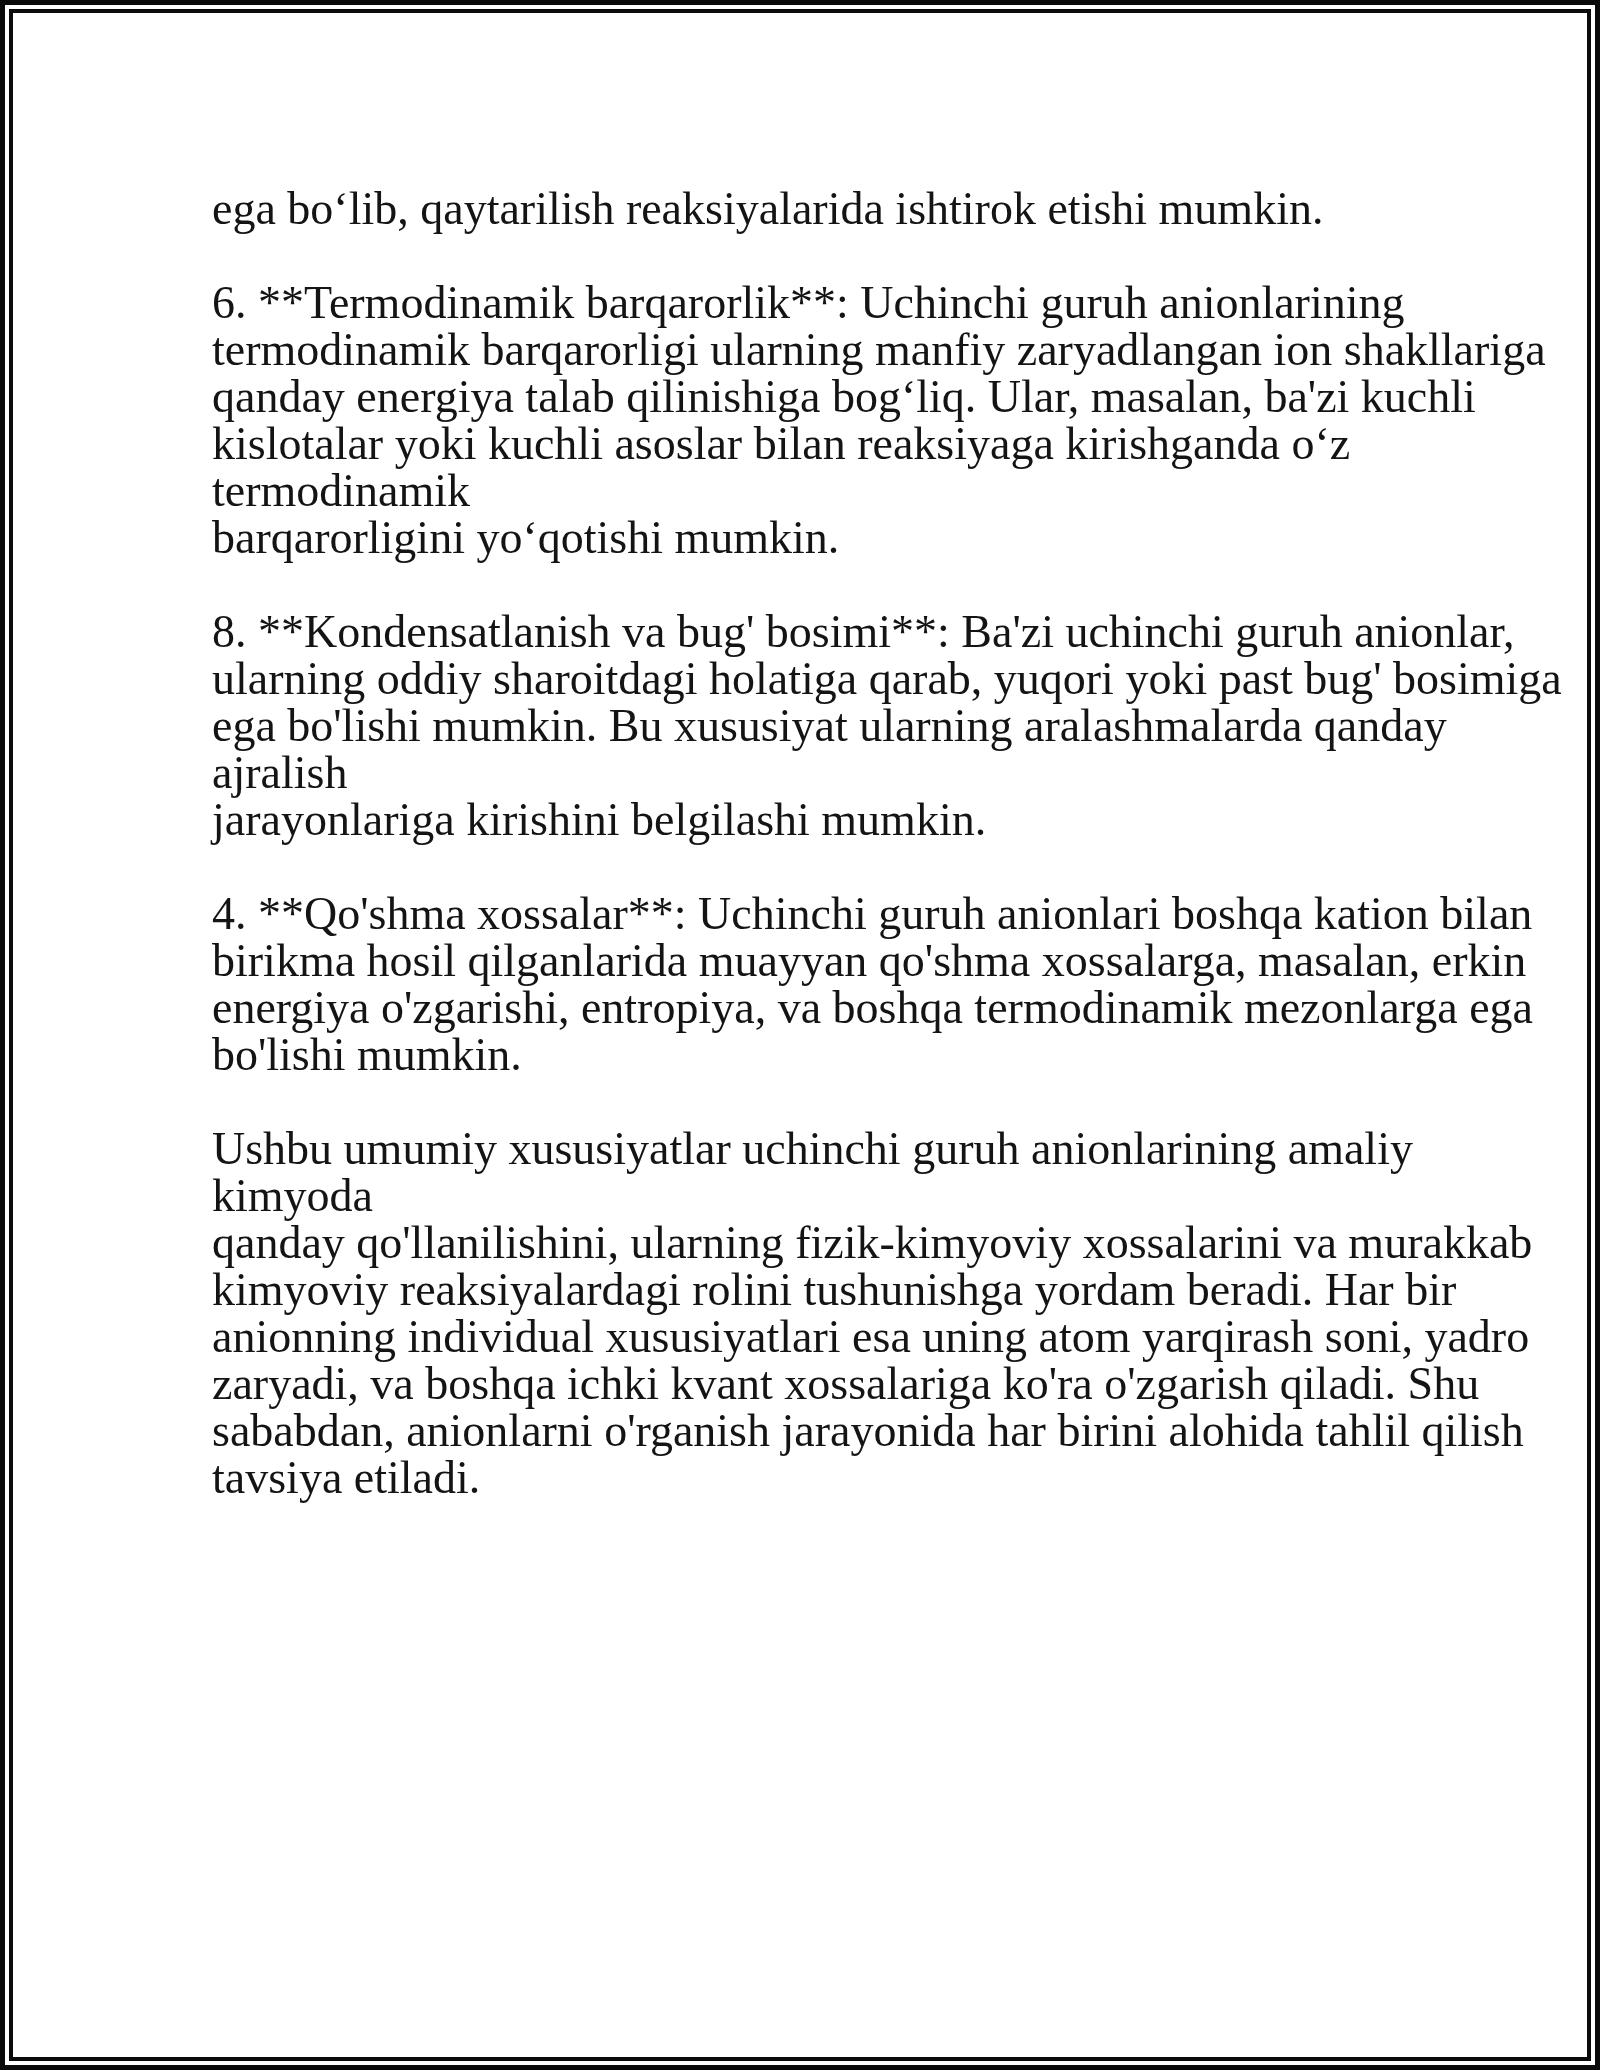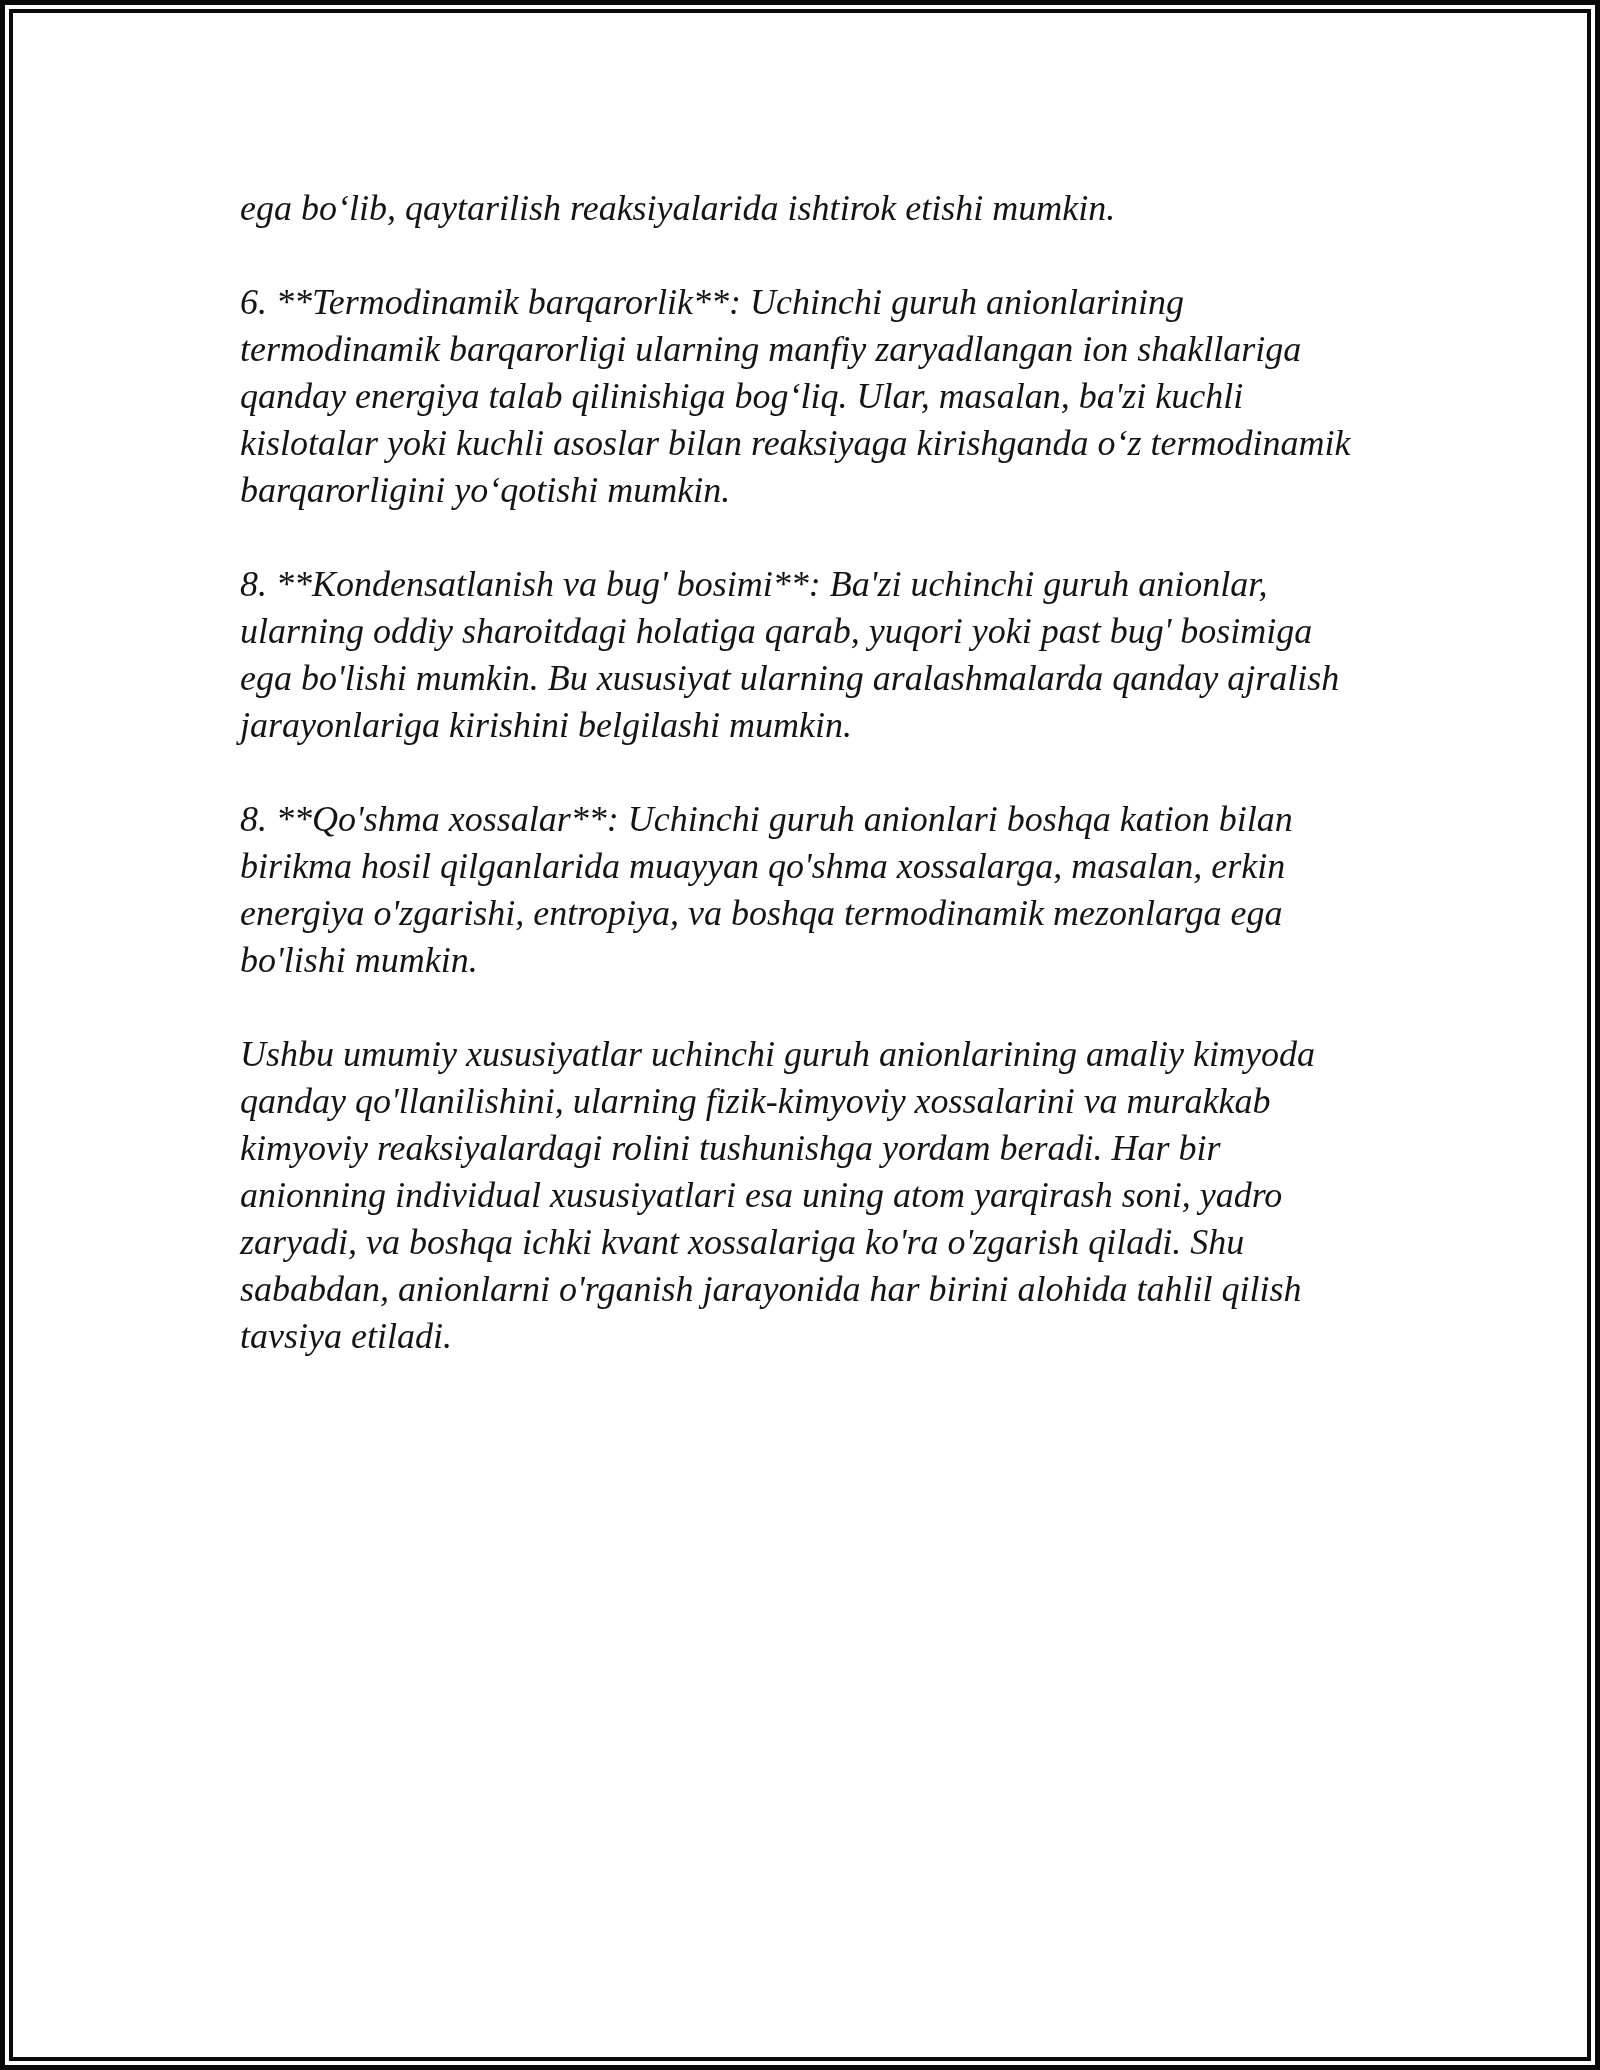--- a/index.html
+++ b/index.html
@@ -23,28 +23,27 @@
   }
   .frame-inner {
     position: absolute;
     inset: 9px;
     border: 4px solid #0a0a0a;
     box-sizing: border-box;
     pointer-events: none;
   }
   .text-block {
     position: absolute;
-    left: 240px;
+    left: 212px;
     top: 185px;
     width: 1350px;
     color: #141414;
-    font-size: 36px;
+    font-size: 46px;
     line-height: 47px;
     letter-spacing: 0px;
-    font-style: italic;
   }
   .para {
     margin: 0 0 47px 0;
     white-space: pre-line;
   }
 </style>
 </head>
 <body>
 
 <div class="frame-outer"></div>
@@ -54,21 +53,21 @@
   <p class="para">ega bo‘lib, qaytarilish reaksiyalarida ishtirok etishi mumkin.</p>
   <p class="para">6. **Termodinamik barqarorlik**: Uchinchi guruh anionlarining
 termodinamik barqarorligi ularning manfiy zaryadlangan ion shakllariga
 qanday energiya talab qilinishiga bog‘liq. Ular, masalan, ba'zi kuchli
 kislotalar yoki kuchli asoslar bilan reaksiyaga kirishganda o‘z termodinamik
 barqarorligini yo‘qotishi mumkin.</p>
   <p class="para">8. **Kondensatlanish va bug' bosimi**: Ba'zi uchinchi guruh anionlar,
 ularning oddiy sharoitdagi holatiga qarab, yuqori yoki past bug' bosimiga
 ega bo'lishi mumkin. Bu xususiyat ularning aralashmalarda qanday ajralish
 jarayonlariga kirishini belgilashi mumkin.</p>
-  <p class="para">8. **Qo'shma xossalar**: Uchinchi guruh anionlari boshqa kation bilan
+  <p class="para">4. **Qo'shma xossalar**: Uchinchi guruh anionlari boshqa kation bilan
 birikma hosil qilganlarida muayyan qo'shma xossalarga, masalan, erkin
 energiya o'zgarishi, entropiya, va boshqa termodinamik mezonlarga ega
 bo'lishi mumkin.</p>
   <p class="para">Ushbu umumiy xususiyatlar uchinchi guruh anionlarining amaliy kimyoda
 qanday qo'llanilishini, ularning fizik-kimyoviy xossalarini va murakkab
 kimyoviy reaksiyalardagi rolini tushunishga yordam beradi. Har bir
 anionning individual xususiyatlari esa uning atom yarqirash soni, yadro
 zaryadi, va boshqa ichki kvant xossalariga ko'ra o'zgarish qiladi. Shu
 sababdan, anionlarni o'rganish jarayonida har birini alohida tahlil qilish
 tavsiya etiladi.</p>

